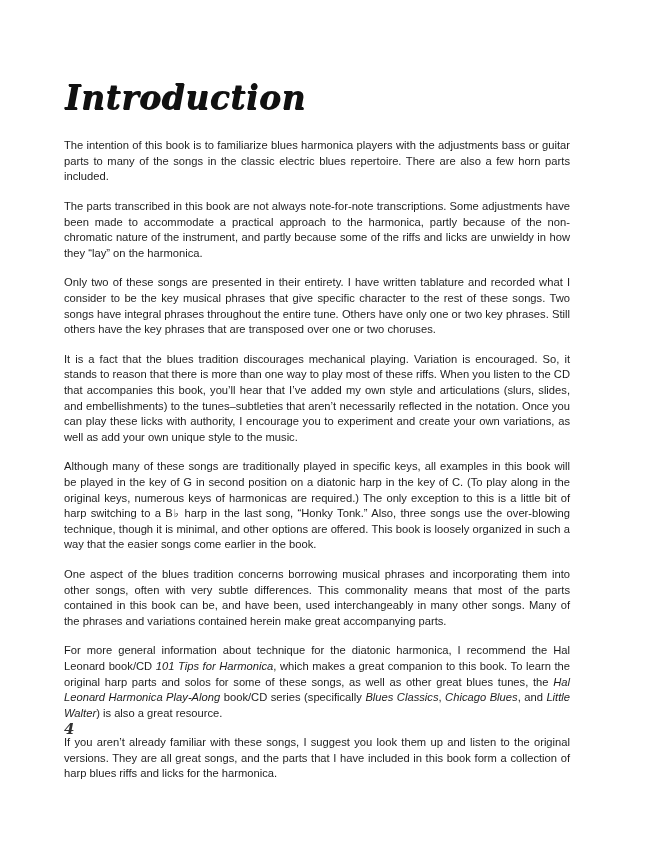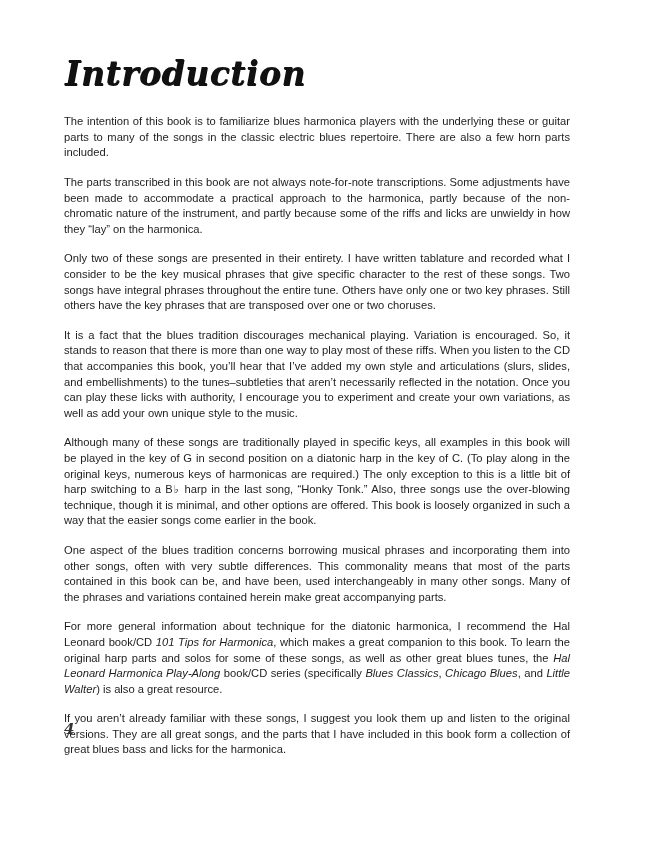--- a/index.html
+++ b/index.html
@@ -12,21 +12,21 @@
     background: #ffffff;
     font-family: "Liberation Sans", sans-serif;
     color: #1a1a1a;
     overflow: hidden;
   }
   .page {
     position: relative;
     width: 648px;
     height: 756px;
     box-sizing: border-box;
-    padding: 56px 72px 0 64px;
+    padding: 80px 72px 0 64px;
   }
   .title {
     font-family: "DejaVu Serif", serif;
     font-style: italic;
     font-weight: 700;
     font-size: 33px;
     letter-spacing: 0.5px;
     color: #111111;
     margin: 0 0 22px 0;
     padding-left: 1px;
@@ -71,25 +71,25 @@
   }
 </style>
 </head>
 <body>
 
 <div class="page">
 
   <h1 class="title">Introduction</h1>
 
   <div class="body-col">
-    <p class="para">The intention of this book is to familiarize blues harmonica players with the underlying these or guitar parts to many of the songs in the classic electric blues repertoire. There are also a few horn parts included.</p>
+    <p class="para">The intention of this book is to familiarize blues harmonica players with the adjustments bass or guitar parts to many of the songs in the classic electric blues repertoire. There are also a few horn parts included.</p>
     <p class="para">The parts transcribed in this book are not always note-for-note transcriptions. Some adjustments have been made to accommodate a practical approach to the harmonica, partly because of the non-chromatic nature of the instrument, and partly because some of the riffs and licks are unwieldy in how they “lay” on the harmonica.</p>
     <p class="para">Only two of these songs are presented in their entirety. I have written tablature and recorded what I consider to be the key musical phrases that give specific character to the rest of these songs. Two songs have integral phrases throughout the entire tune. Others have only one or two key phrases. Still others have the key phrases that are transposed over one or two choruses.</p>
     <p class="para">It is a fact that the blues tradition discourages mechanical playing. Variation is encouraged. So, it stands to reason that there is more than one way to play most of these riffs. When you listen to the CD that accompanies this book, you’ll hear that I’ve added my own style and articulations (slurs, slides, and embellishments) to the tunes–subtleties that aren’t necessarily reflected in the notation. Once you can play these licks with authority, I encourage you to experiment and create your own variations, as well as add your own unique style to the music.</p>
     <p class="para">Although many of these songs are traditionally played in specific keys, <span class="bold">all examples in this book will be played in the key of G in second position on a diatonic harp in the key of C.</span> (To play along in the original keys, numerous keys of harmonicas are required.) The only exception to this is a little bit of harp switching to a B<span class="flat">♭</span> harp in the last song, “Honky Tonk.” Also, three songs use the over-blowing technique, though it is minimal, and other options are offered. This book is loosely organized in such a way that the easier songs come earlier in the book.</p>
     <p class="para">One aspect of the blues tradition concerns borrowing musical phrases and incorporating them into other songs, often with very subtle differences. This commonality means that most of the parts contained in this book can be, and have been, used interchangeably in many other songs. Many of the phrases and variations contained herein make great accompanying parts.</p>
     <p class="para">For more general information about technique for the diatonic harmonica, I recommend the Hal Leonard book/CD <span class="ital">101 Tips for Harmonica</span>, which makes a great companion to this book. To learn the original harp parts and solos for some of these songs, as well as other great blues tunes, the <span class="ital">Hal Leonard Harmonica Play-Along</span> book/CD series (specifically <span class="ital">Blues Classics</span>, <span class="ital">Chicago Blues</span>, and <span class="ital">Little Walter</span>) is also a great resource.</p>
-    <p class="para">If you aren’t already familiar with these songs, I suggest you look them up and listen to the original versions. They are all great songs, and the parts that I have included in this book form a collection of great blues bass and licks for the harmonica.</p>
+    <p class="para">If you aren’t already familiar with these songs, I suggest you look them up and listen to the original versions. They are all great songs, and the parts that I have included in this book form a collection of harp blues riffs and licks for the harmonica.</p>
   </div>
 
   <div class="page-number">4</div>
 
 </div>
 
 </body></html>

